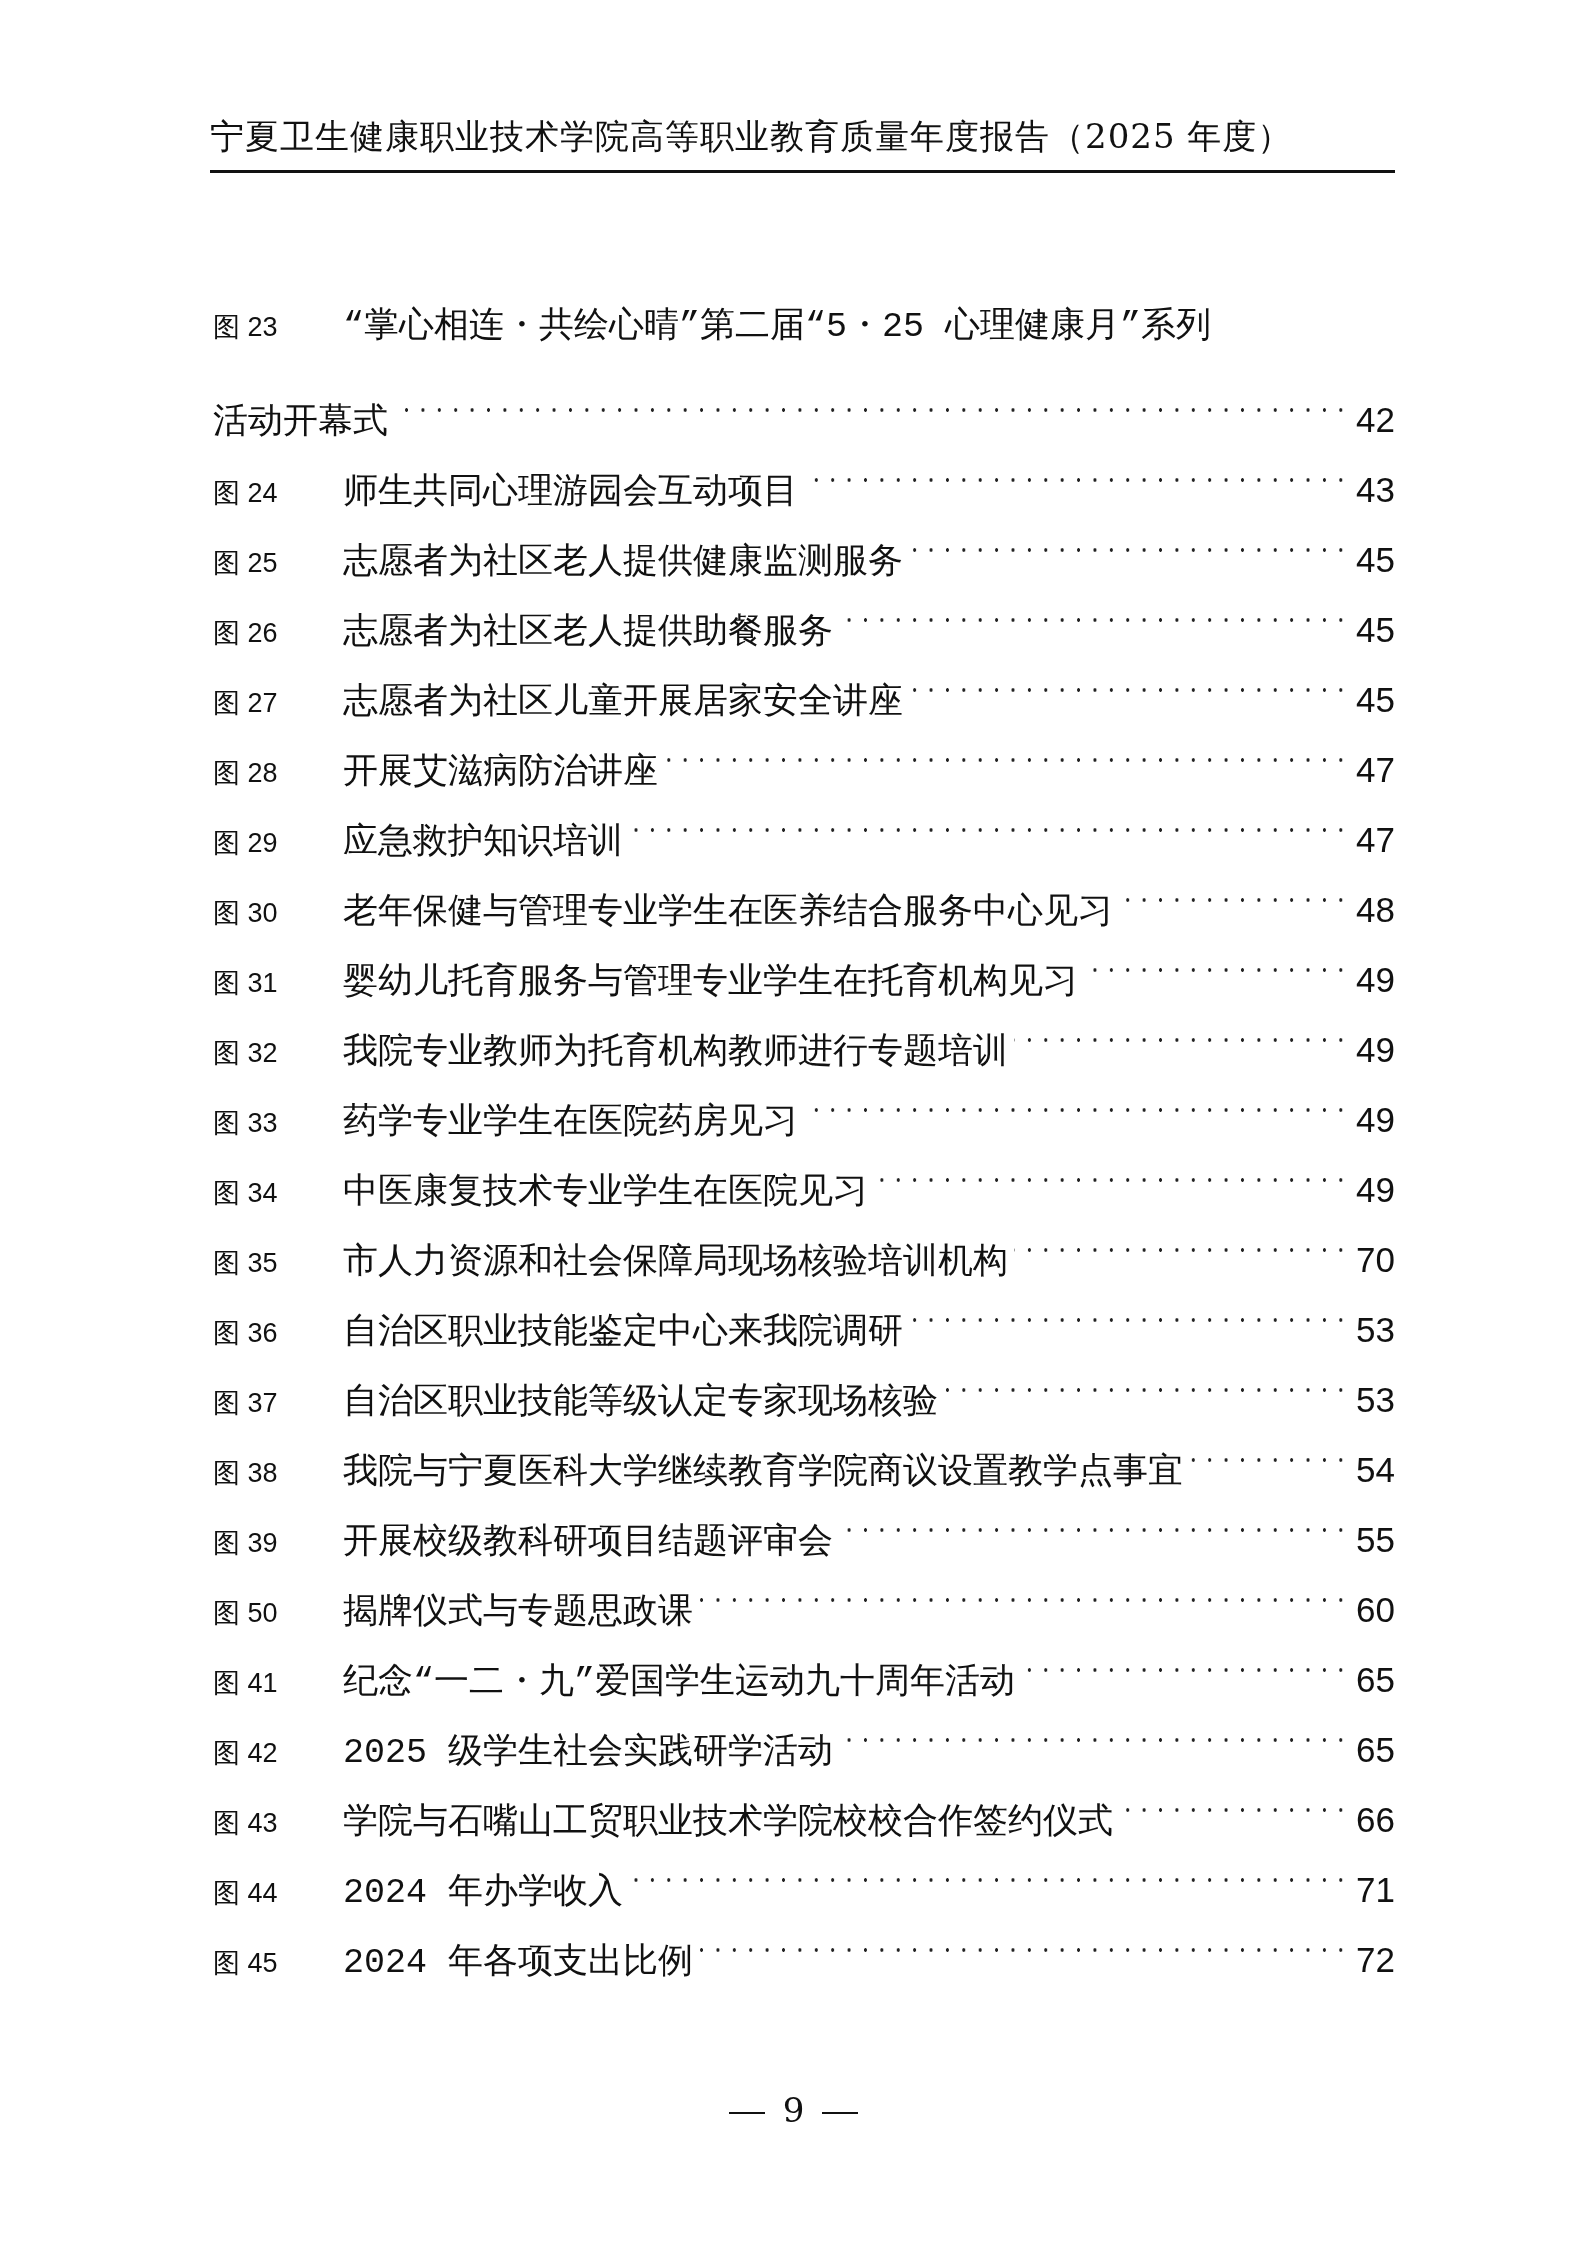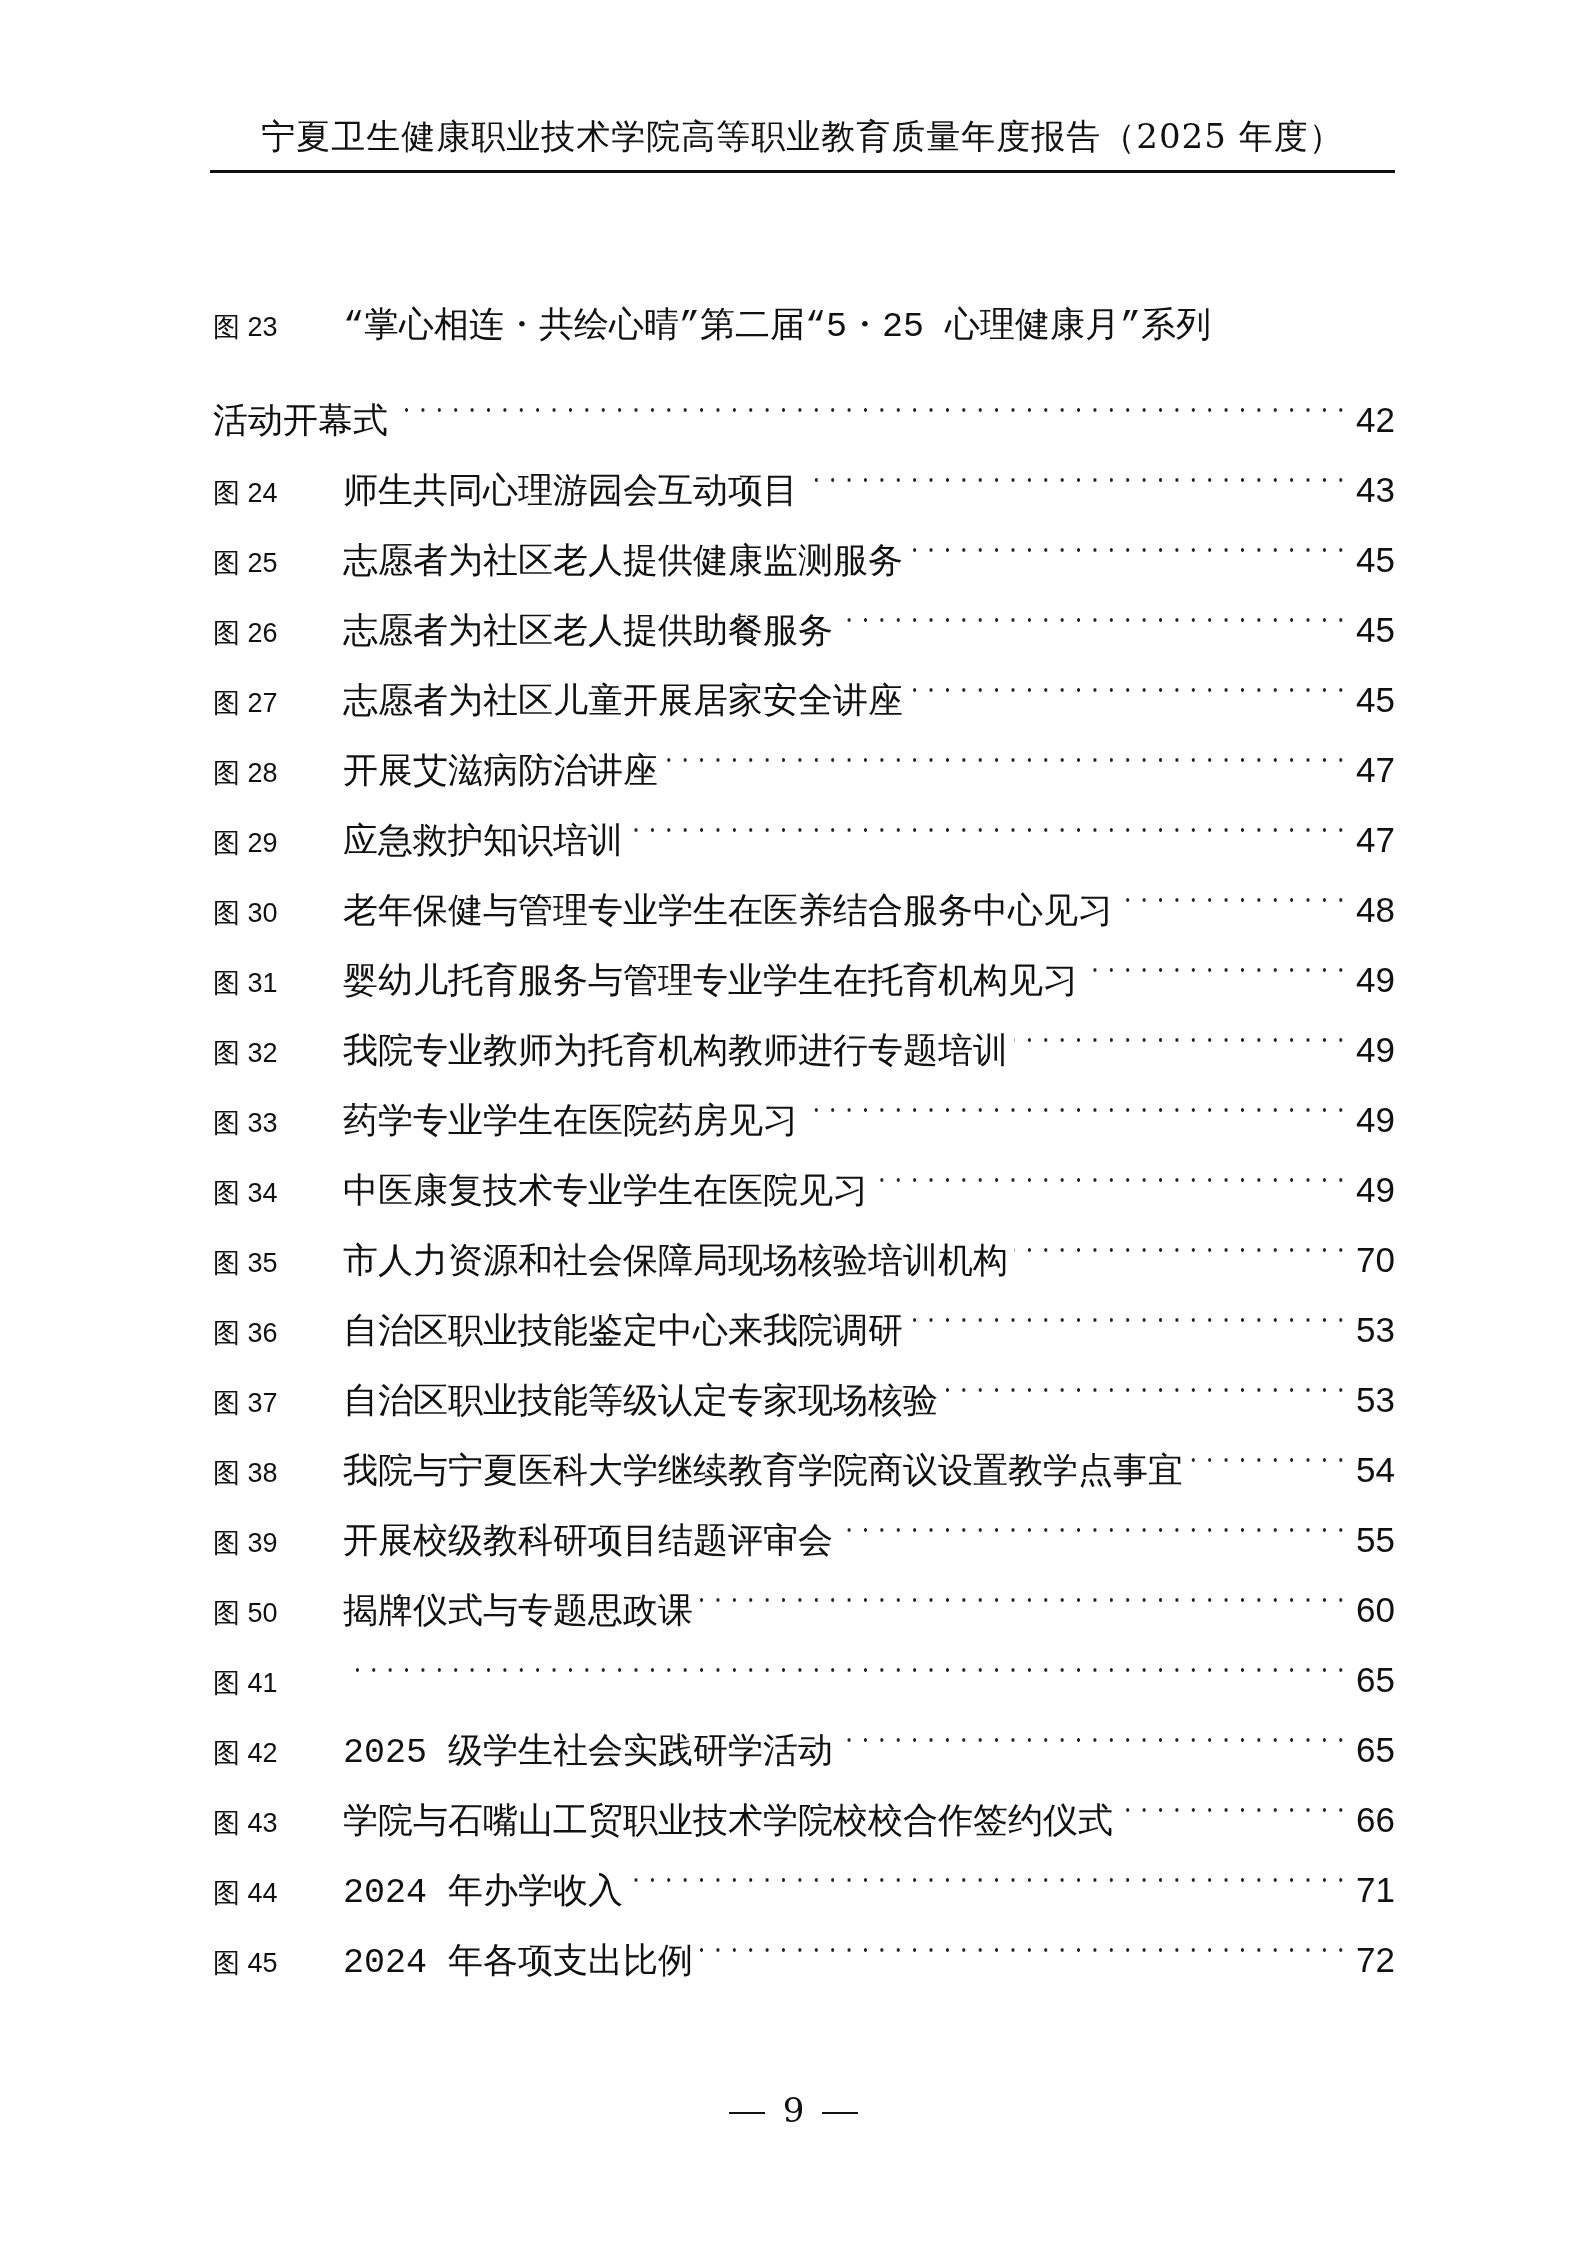--- a/index.html
+++ b/index.html
@@ -21,21 +21,21 @@
       top: 108px;
       width: 1185px;
       height: 62px;
       border-bottom: 3px solid #111111;
     }
     .page-header-title {
       position: absolute;
       left: 0;
       right: 0;
       top: 8px;
-      text-align: center;
+      text-align: left;
       font-family: "DejaVu Serif", "Liberation Serif", serif;
       font-size: 34px;
       letter-spacing: 1px;
       line-height: 40px;
       white-space: nowrap;
     }
     .toc {
       position: absolute;
       left: 213px;
       top: 292px;
@@ -285,20 +285,21 @@
     <span class="toc-label"><span class="fig-char">图</span> <span>50</span></span>
     <span class="toc-title">揭牌仪式与专题思政课</span>
     <span class="toc-leader"></span>
     <span class="toc-page">60</span>
   </div>
     </div>
 
   <div class="toc-entry">
       <div class="toc-line">
     <span class="toc-label"><span class="fig-char">图</span> <span>41</span></span>
+    <span class="toc-title">纪念“一二・九”爱国学生运动九十周年活动</span>
     <span class="toc-leader"></span>
     <span class="toc-page">65</span>
   </div>
     </div>
 
   <div class="toc-entry">
       <div class="toc-line">
     <span class="toc-label"><span class="fig-char">图</span> <span>42</span></span>
     <span class="toc-title">2025 级学生社会实践研学活动</span>
     <span class="toc-leader"></span>

